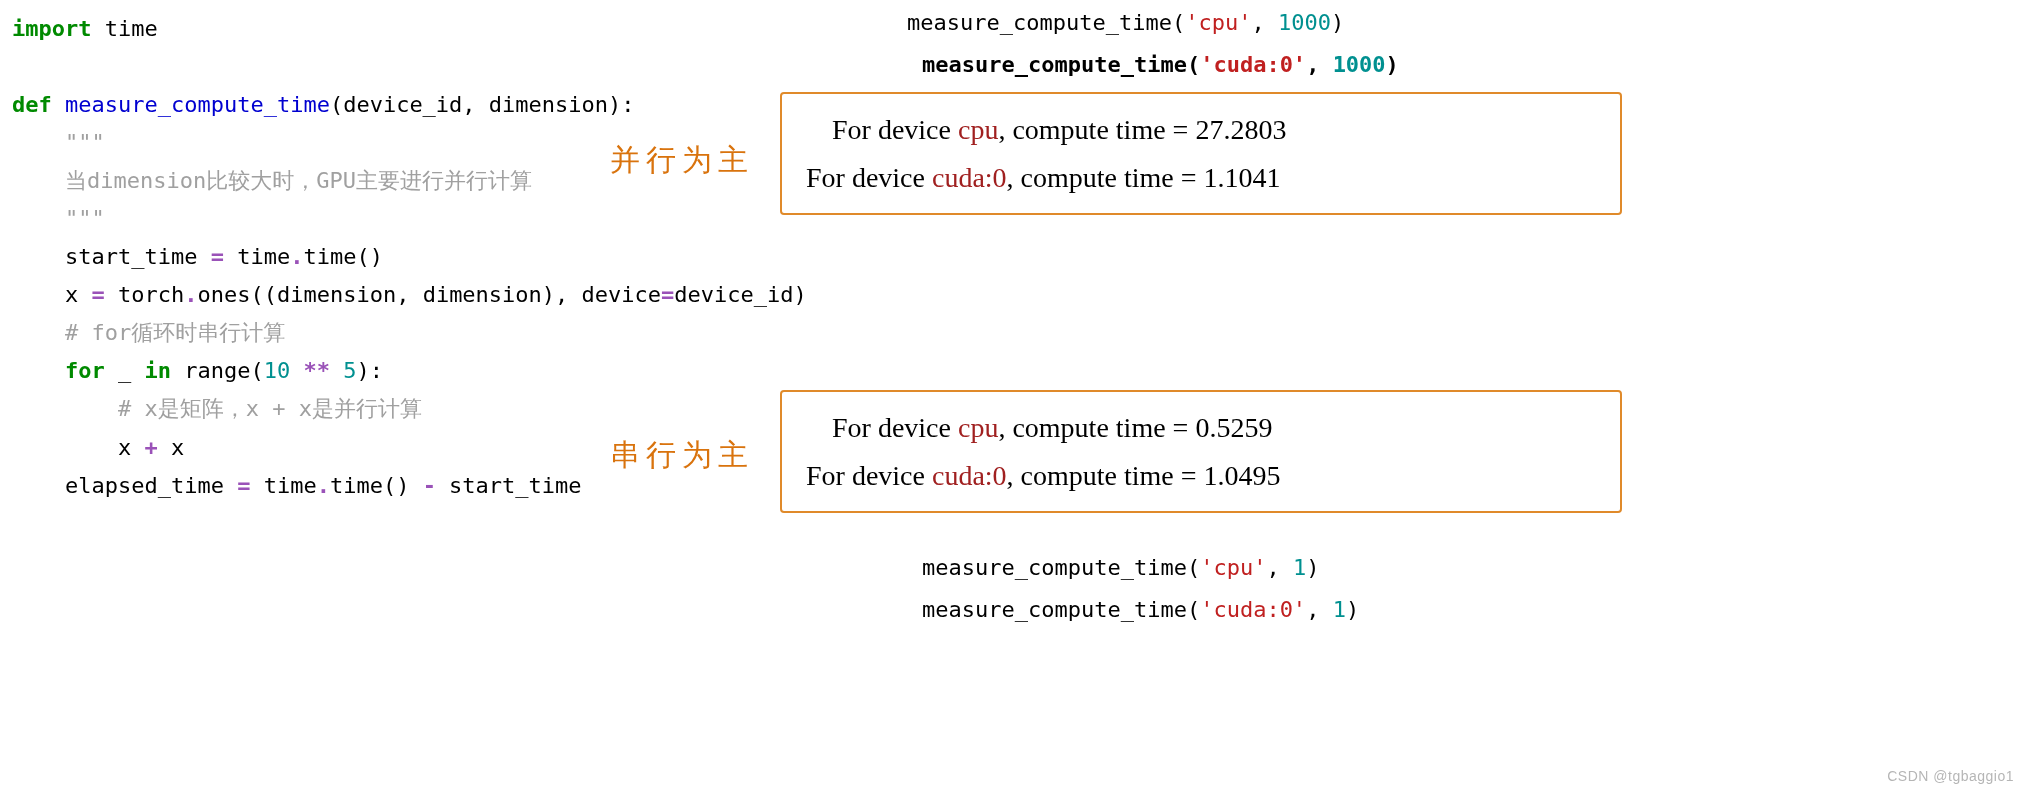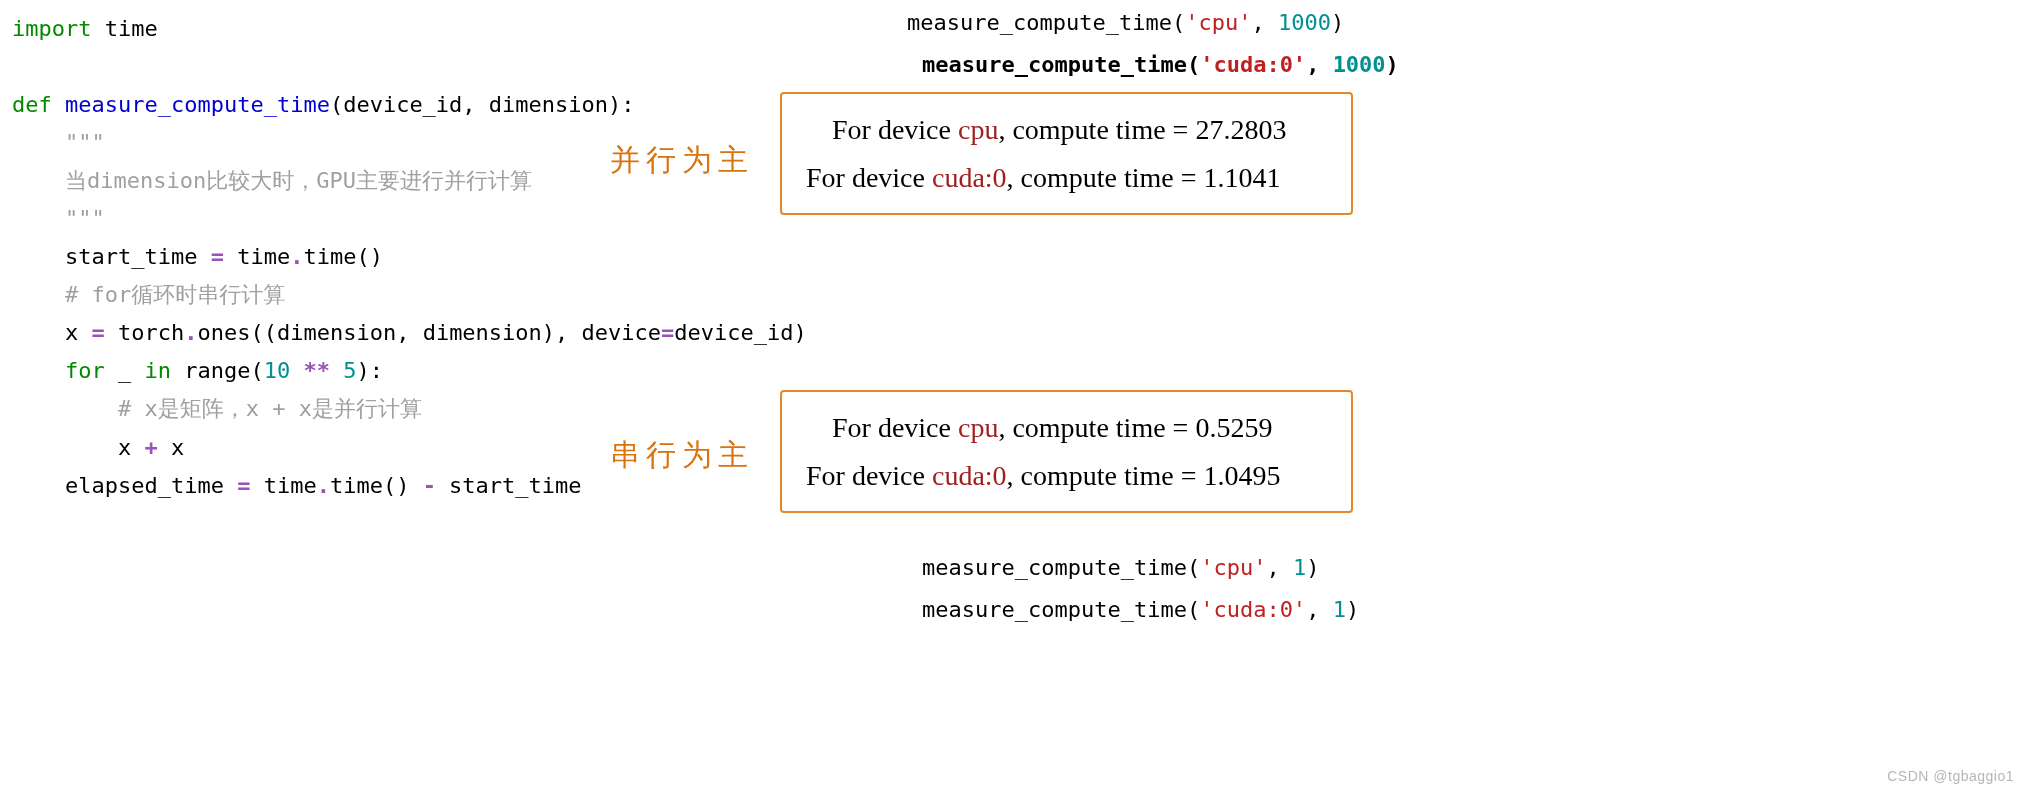--- a/index.html
+++ b/index.html
@@ -14,21 +14,21 @@
     position: relative;
     overflow: hidden;
   }
   .code-area {
     position: absolute;
     left: 12px;
     top: 10px;
     line-height: 1.73;
   }
   .code-line { white-space: pre; }
-  .kw { color: #008a00; font-weight: normal; }
+  .kw { color: #008a00; font-weight: bold; }
   .fn { color: #0000d0; }
   .str { color: #c02020; }
   .num { color: #009090; }
   .op { color: #9a52b8; font-weight: bold; }
   .comment { color: #a0a0a0; }
   .plain { color: #000; }
   .right-area {
     position: absolute;
     left: 690px;
     top: 0;
@@ -50,21 +50,21 @@
   .result-box {
     position: absolute;
     border: 2px solid #e08a2a;
     border-radius: 4px;
     background: #ffffff;
     padding: 12px 24px 12px 24px;
     font-family: "Segoe Script","Comic Sans MS",cursive;
     font-size: 28px;
     line-height: 1.7;
     color: #000;
-    width: 573px;
+    width: 842px;
   }
   .result-box .dev { color: #a02020; }
   .result-box .val { }
   .watermark {
     position: absolute;
     right: 12px;
     bottom: 8px;
     font-family: sans-serif;
     font-size: 14px;
     color: rgba(120,120,120,0.55);
@@ -75,22 +75,22 @@
 <body>
 
 <div class="code-area">
   <div class="code-line"><span class="kw">import</span><span class="plain"> time</span></div>
   <div class="code-line">&nbsp;</div>
   <div class="code-line"><span class="kw">def</span><span class="fn"> measure_compute_time</span><span class="plain">(device_id, dimension):</span></div>
   <div class="code-line comment">    """</div>
   <div class="code-line comment">    当dimension比较大时，GPU主要进行并行计算</div>
   <div class="code-line comment">    """</div>
   <div class="code-line"><span class="plain">    start_time </span><span class="op">=</span><span class="plain"> time</span><span class="op">.</span><span class="plain">time()</span></div>
+  <div class="code-line"><span class="plain">    x </span><span class="op">=</span><span class="plain"> torch</span><span class="op">.</span><span class="plain">ones((dimension, dimension), device</span><span class="op">=</span><span class="plain">device_id)</span></div>
   <div class="code-line comment">    # for循环时串行计算</div>
-  <div class="code-line"><span class="plain">    x </span><span class="op">=</span><span class="plain"> torch</span><span class="op">.</span><span class="plain">ones((dimension, dimension), device</span><span class="op">=</span><span class="plain">device_id)</span></div>
   <div class="code-line"><span class="kw">    for</span><span class="plain"> _ </span><span class="kw">in</span><span class="plain"> range(</span><span class="num">10</span><span class="plain"> </span><span class="op">**</span><span class="plain"> </span><span class="num">5</span><span class="plain">):</span></div>
   <div class="code-line comment">        # x是矩阵，x + x是并行计算</div>
   <div class="code-line"><span class="plain">        x </span><span class="op">+</span><span class="plain"> x</span></div>
   <div class="code-line"><span class="plain">    elapsed_time </span><span class="op">=</span><span class="plain"> time</span><span class="op">.</span><span class="plain">time() </span><span class="op">-</span><span class="plain"> start_time</span></div>
 </div>
 
 <div class="right-area">
 
   <div class="call-line" style="left:217px; top:10px;"><span class="plain">measure_compute_time(</span><span class="str">'cpu'</span><span class="plain">, </span><span class="num">1000</span><span class="plain">)</span></div>
   <div class="call-line" style="left:232px; top:52px;font-weight:bold;"><span class="plain">measure_compute_time(</span><span class="str">'cuda:0'</span><span class="plain">, </span><span class="num">1000</span><span class="plain">)</span></div>

